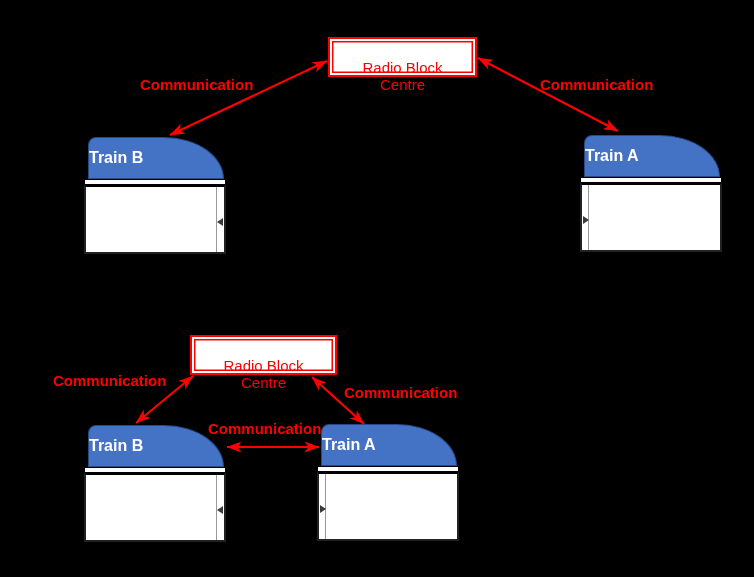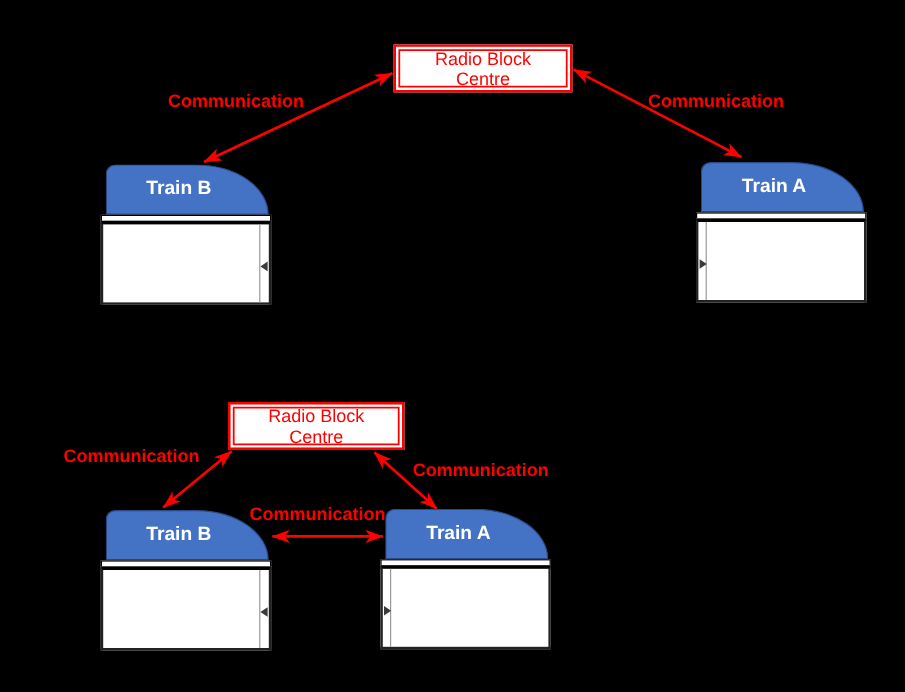--- a/index.html
+++ b/index.html
@@ -11,39 +11,39 @@
     background:var(--bg);
     font-family:"Liberation Sans", sans-serif;
   }
   
   .rbc{
     position:absolute; height:40px; box-sizing:border-box;
     background:var(--fill);
     border:2px solid var(--red);
     box-shadow: inset 0 0 0 2px #fff, inset 0 0 0 3.5px var(--red);
     color:var(--red); font-size:15px; line-height:17px; text-align:center;
-    padding-top:2px;
+    padding-top:20px;
   }
   
   .comm-label{
     position:absolute; width:116px; text-align:left;
     color:var(--red); font-size:15px; font-weight:bold; line-height:16px;
     white-space:nowrap;
   }
   
   .train{ position:absolute; width:142px; height:117px; }
   .cab{
     position:absolute; left:4px; top:0; width:136px; height:42px; box-sizing:border-box;
     background:var(--blue);
     border:1px solid var(--blue-border);
     border-radius:8px 60px 0 0 / 8px 42px 0 0;
   }
   .cab-label{
     position:absolute; left:0; right:14px; top:0; bottom:0;
-    color:#fff; font-weight:bold; font-size:16px; line-height:40px; text-align:center;
+    color:#fff; font-weight:bold; font-size:16px; line-height:40px; text-align:left;
   }
   .strip{
     position:absolute; left:0; top:42px; width:142px; height:6px; box-sizing:border-box;
     background:var(--fill); border:1px solid #000;
   }
   .carbody{
     position:absolute; left:0; top:47px; width:142px; height:70px; box-sizing:border-box;
     background:var(--fill);
     border:2px solid #222; border-top:3px solid #000;
   }

